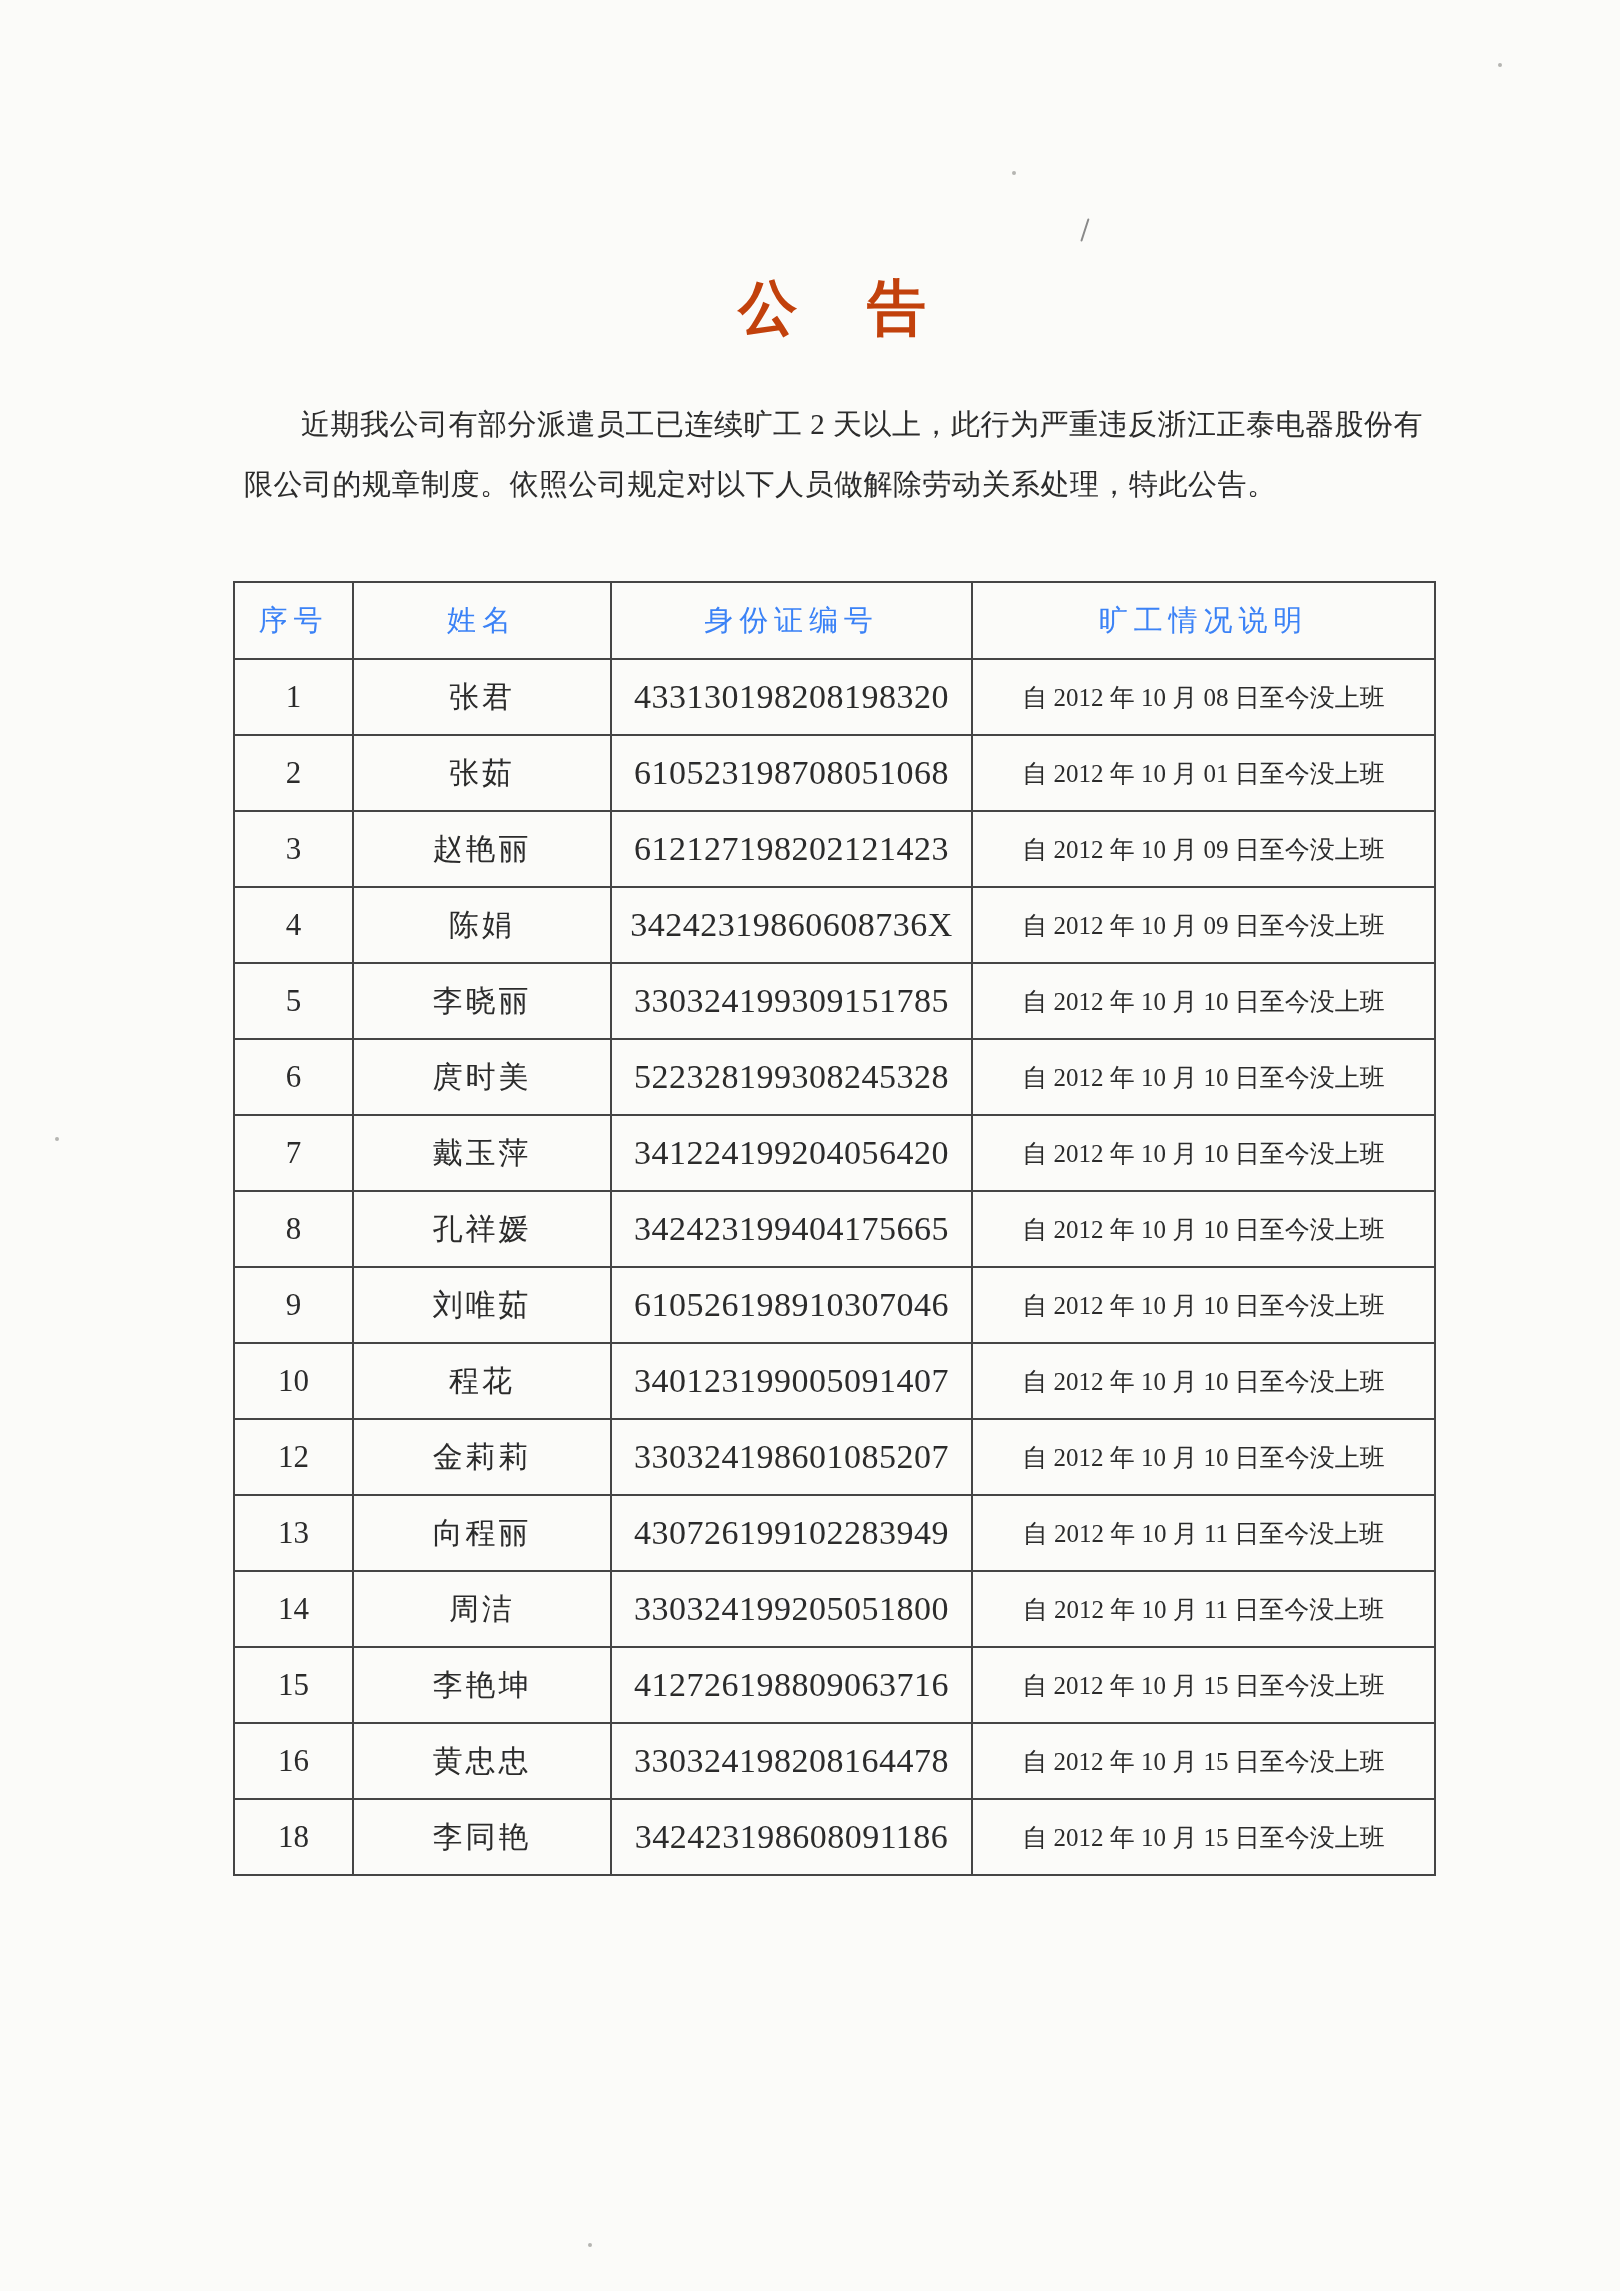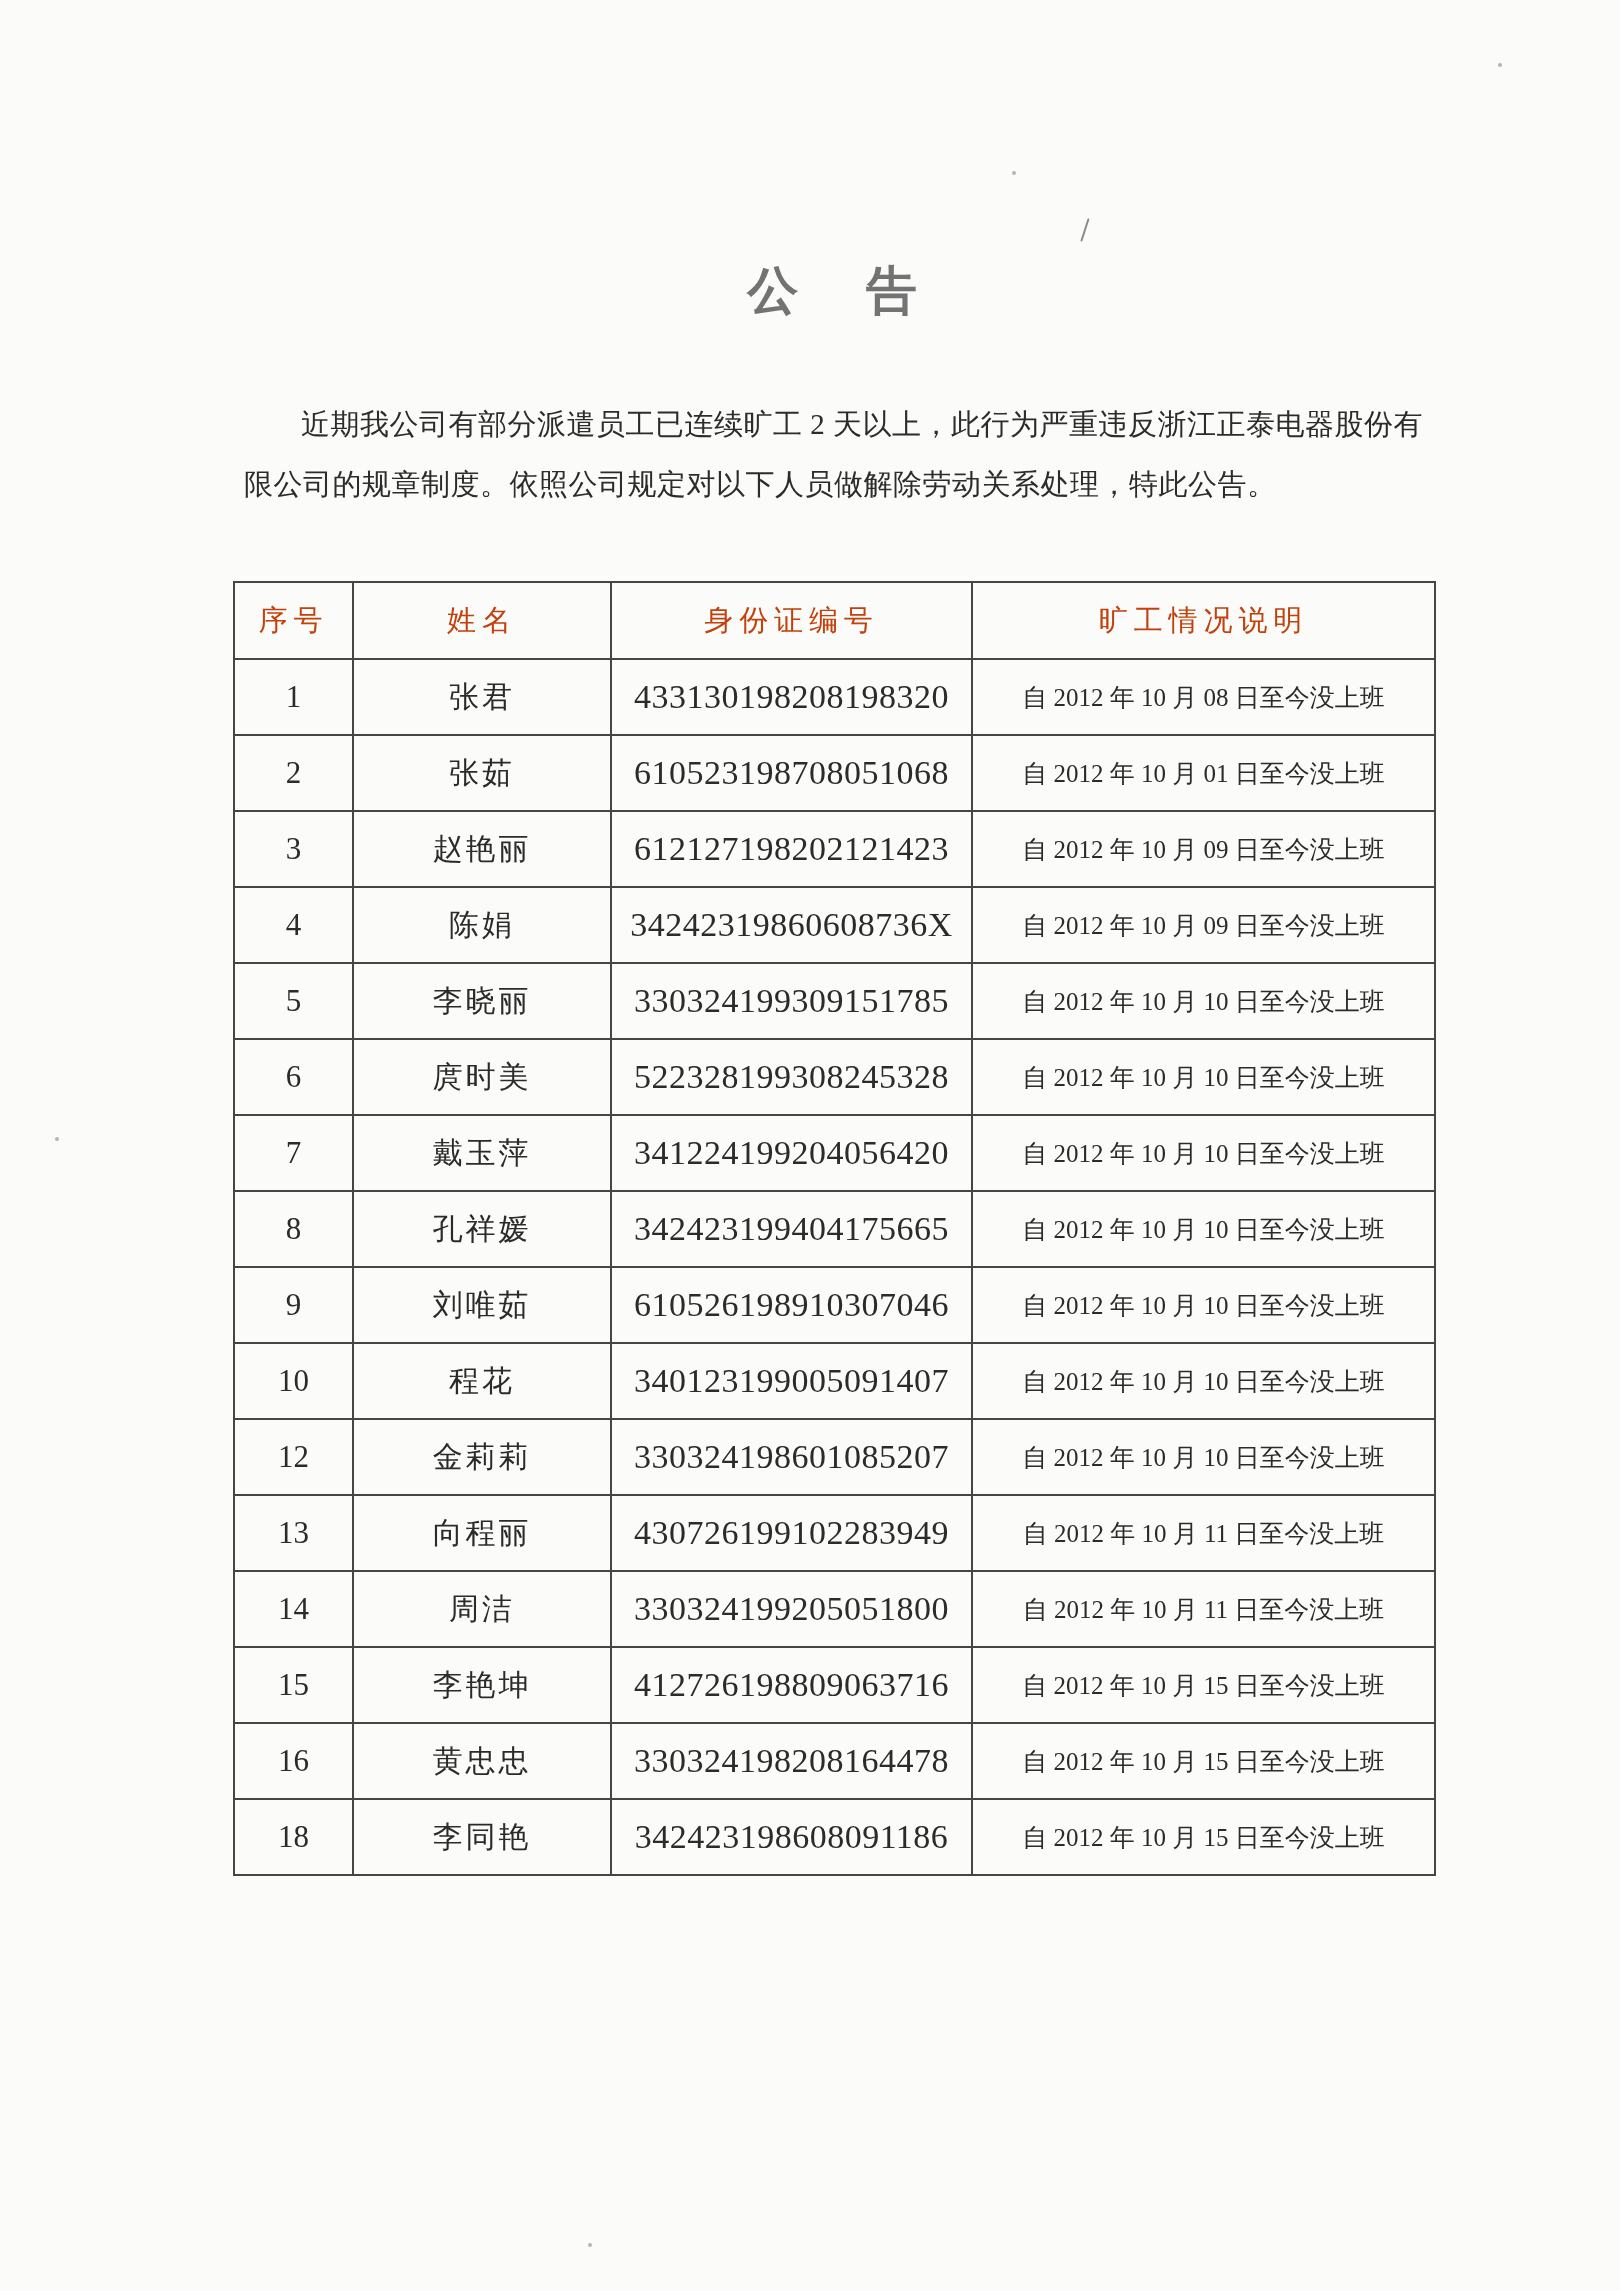--- a/index.html
+++ b/index.html
@@ -14,26 +14,26 @@
     height: 2292px;
     margin: 0 auto;
     background: #fbfbf9;
     overflow: hidden;
     color: #2e2e2e;
   }
   
   #doc-title {
     position: absolute;
     left: 233px;
-    top: 257px;
+    top: 269px;
     width: 1200px;
     text-align: center;
-    font-size: 51px;
+    font-size: 59px;
     font-weight: bold;
-    color: #737373;
+    color: #c2410c;
     letter-spacing: 2px;
     word-spacing: 51px;
     white-space: pre;
   }
   
   #body-text {
     position: absolute;
     left: 244px;
     top: 394px;
     width: 1235px;
@@ -65,21 +65,21 @@
     padding: 0;
     overflow: hidden;
     color: #2b2b2b;
   }
   #roster-table thead tr { height: 77px; }
   #roster-table tbody tr { height: 76px; }
   #roster-table th {
     font-weight: normal;
     font-size: 29px;
     letter-spacing: 5.9px;
-    color: #c2410c;
+    color: #3b82f6;
   }
   td.c0 { font-size: 31px; }
   td.c1 { font-size: 30px; letter-spacing: 2.9px; }
   td.c2 { font-size: 34px; letter-spacing: 0.5px; color: #242424; }
   td.c3 { font-size: 25px; color: #282828; }
   
   .artifact {
     position: absolute;
     pointer-events: none;
   }

